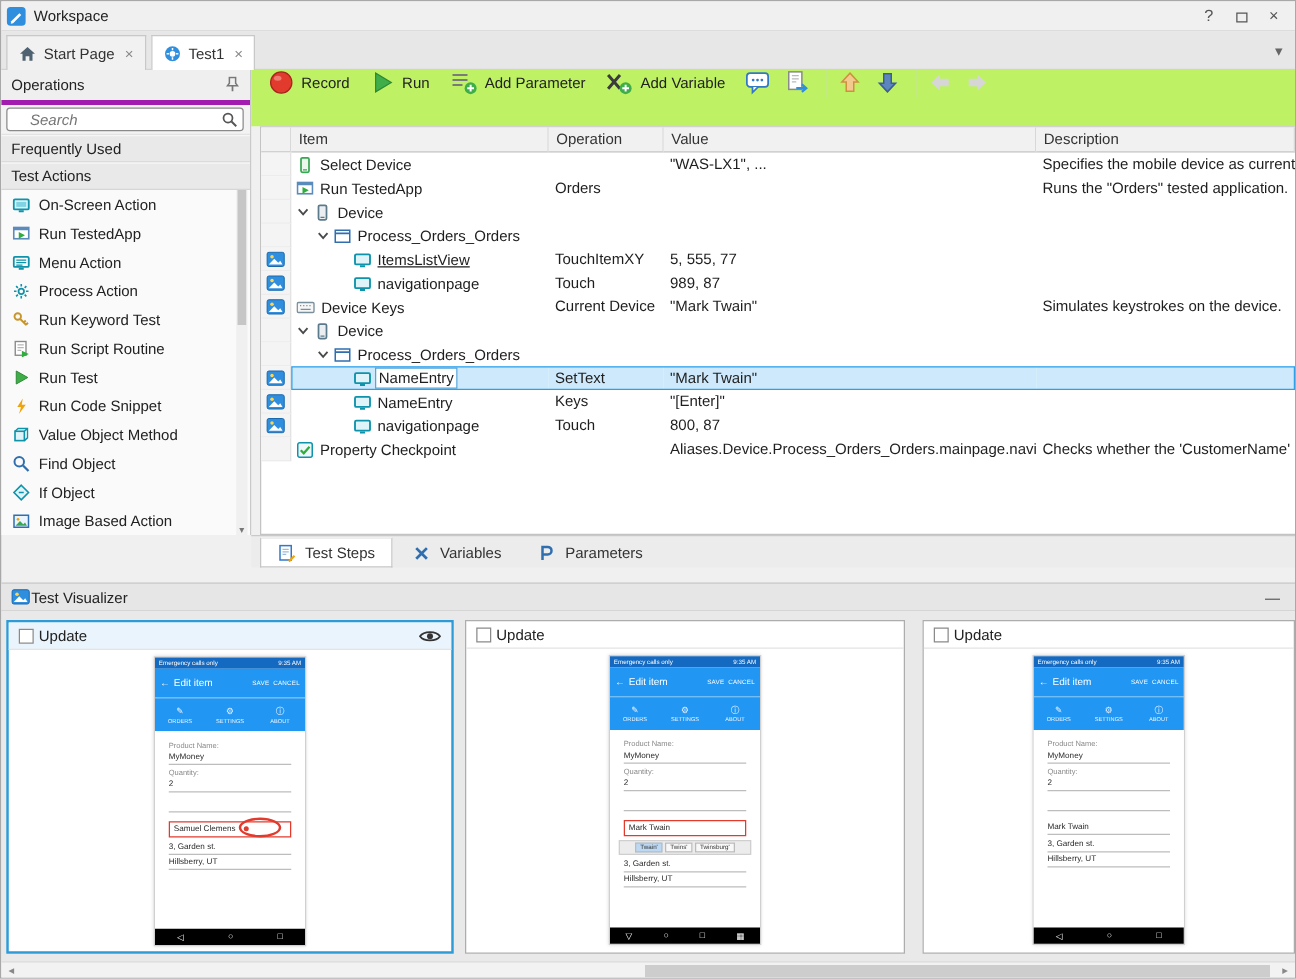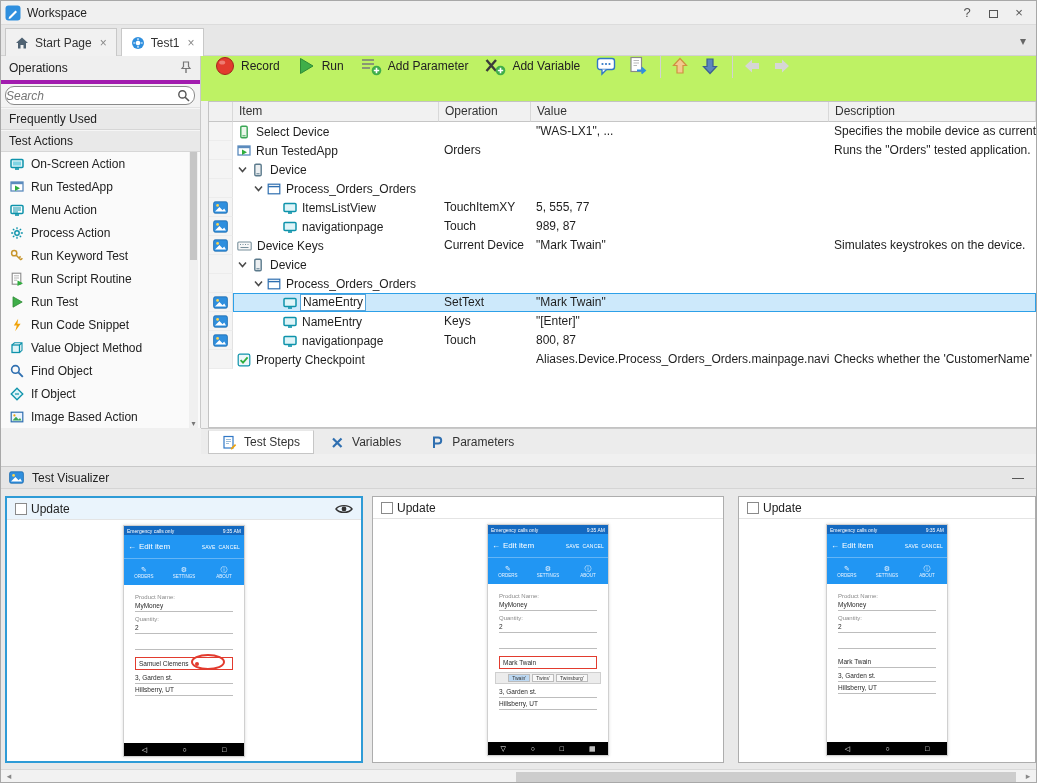--- a/index.html
+++ b/index.html
@@ -26,21 +26,21 @@
   .tab-close{color:#888;margin-left:2px}
   .tab-overflow{position:absolute;right:10px;top:9px;color:#666}
 
   
   .sidebar{left:0;top:55px;width:200px;height:372px;background:#fafafa;border-right:1px solid #c9c9c9}
   .ops-header{height:28px;background:#efefef;border-bottom:4px solid #a21caf;display:flex;
               align-items:center;padding:0 8px;color:#222}
   .ops-header .t{flex:1}
   .search-wrap{position:relative;height:24px;background:#f3f3f3;border-bottom:1px solid #e3e3e3}
   .search-input{position:absolute;left:4px;top:2px;width:190px;height:19px;border:1px solid #8a8a8a;
-                border-radius:9px;padding:0 20px 0 0;font:italic 12px "Liberation Sans",sans-serif;color:#333;outline:none}
+                border-radius:3px;padding:0 20px 0 18px;font:italic 12px "Liberation Sans",sans-serif;color:#333;outline:none}
   .search-mag{position:absolute;right:10px;top:5px}
   .side-group{height:22px;line-height:21px;padding-left:8px;background:#e9e9e9;
               border-bottom:1px solid #d6d6d6;border-top:1px solid #f6f6f6;color:#222}
   .side-item{height:23px;display:flex;align-items:center;gap:7px;padding-left:9px;color:#222;white-space:nowrap}
   .vscroll{position:absolute;right:2px;top:96px;width:9px;height:276px;background:#f0f0f0}
   .vthumb{position:absolute;left:1px;top:0;width:7px;height:108px;background:#c6c6c6}
   .varrow{position:absolute;left:0;bottom:0;width:9px;text-align:center;font-size:8px;color:#777}
 
   
   .toolbar{left:200px;top:55px;width:837px;height:45px;display:flex;align-items:flex-start;
@@ -72,21 +72,21 @@
 
   
   .panel-tabs{left:200px;top:427px;width:837px;height:26px;background:#ececec;
               border-top:1px solid #c9c9c9;display:flex;align-items:flex-end;padding-left:7px}
   .ptab{display:inline-flex;align-items:center;gap:7px;height:24px;padding:0 13px;margin-right:3px;color:#333}
   .ptab.active{background:#fff;border:1px solid #c6c6c6;border-top-color:#e8e8e8}
 
   
   .viz-header{left:0;top:465px;width:1035px;height:23px;background:#e6e6e6;border-top:1px solid #c9c9c9;
               border-bottom:1px solid #d5d5d5;display:flex;align-items:center;padding:0 8px;color:#222}
-  .viz-header .t{margin-left:8px;flex:1}
+  .viz-header .t{margin-left:1px;flex:1}
   .viz-min{color:#444;width:20px;text-align:center}
   .viz-body{left:0;top:488px;width:1035px;height:280px;background:#e9e9e9;position:absolute;overflow:hidden}
   .viz-panel{position:absolute;top:7px;height:267px;background:#fff;border:1px solid #adadad}
   .viz-panel.selected{border:2px solid #2e9bd6}
   .viz-panel:nth-of-type(1){left:4px;width:358px}
   .viz-panel:nth-of-type(2){left:371px;width:352px}
   .viz-panel:nth-of-type(3){left:737px;width:298px}
   .vp-head{height:22px;display:flex;align-items:center;gap:4px;padding:0 8px;border-bottom:1px solid #e4e4e4}
   .selected .vp-head{background:#eaf4fc}
   .vp-cb{width:12px;height:12px;border:1px solid #8a8a8a;background:#fff}
@@ -482,21 +482,21 @@
         <div class="grow">
           <div class="gcell gutter">
             <span class="ic">
               <svg width="15" height="13" viewBox="0 0 15 13">
                 <rect x="0.6" y="0.8" width="13.8" height="11.4" rx="1.6" fill="#2f8fde" stroke="#1b69ad" stroke-width="0.8"></rect>
                 <circle cx="4.6" cy="4.4" r="1.4" fill="#ffd54f"></circle>
                 <path d="M2 10.6 L6.4 6 L9.6 9.2 L11.2 7.6 L13 10.6 Z" fill="#fff"></path>
               </svg>
             </span>
           </div>
-          <div class="gcell item" style="padding-left: 50px;">
+          <div class="gcell item" style="padding-left: 50px; text-decoration: underline;">
             <span class="ic">
               <svg width="14" height="14" viewBox="0 0 14 14">
                 <rect x="1" y="2.5" width="12" height="8" rx="1" fill="#dff4f8" stroke="#0e93ab" stroke-width="1.5"></rect>
                 <rect x="5" y="11.2" width="4" height="1.6" fill="#0e93ab"></rect>
               </svg>
             </span>
             <span class="glabel">ItemsListView</span>
           </div>
           <div class="gcell operation">TouchItemXY</div>
           <div class="gcell value">5, 555, 77</div>

